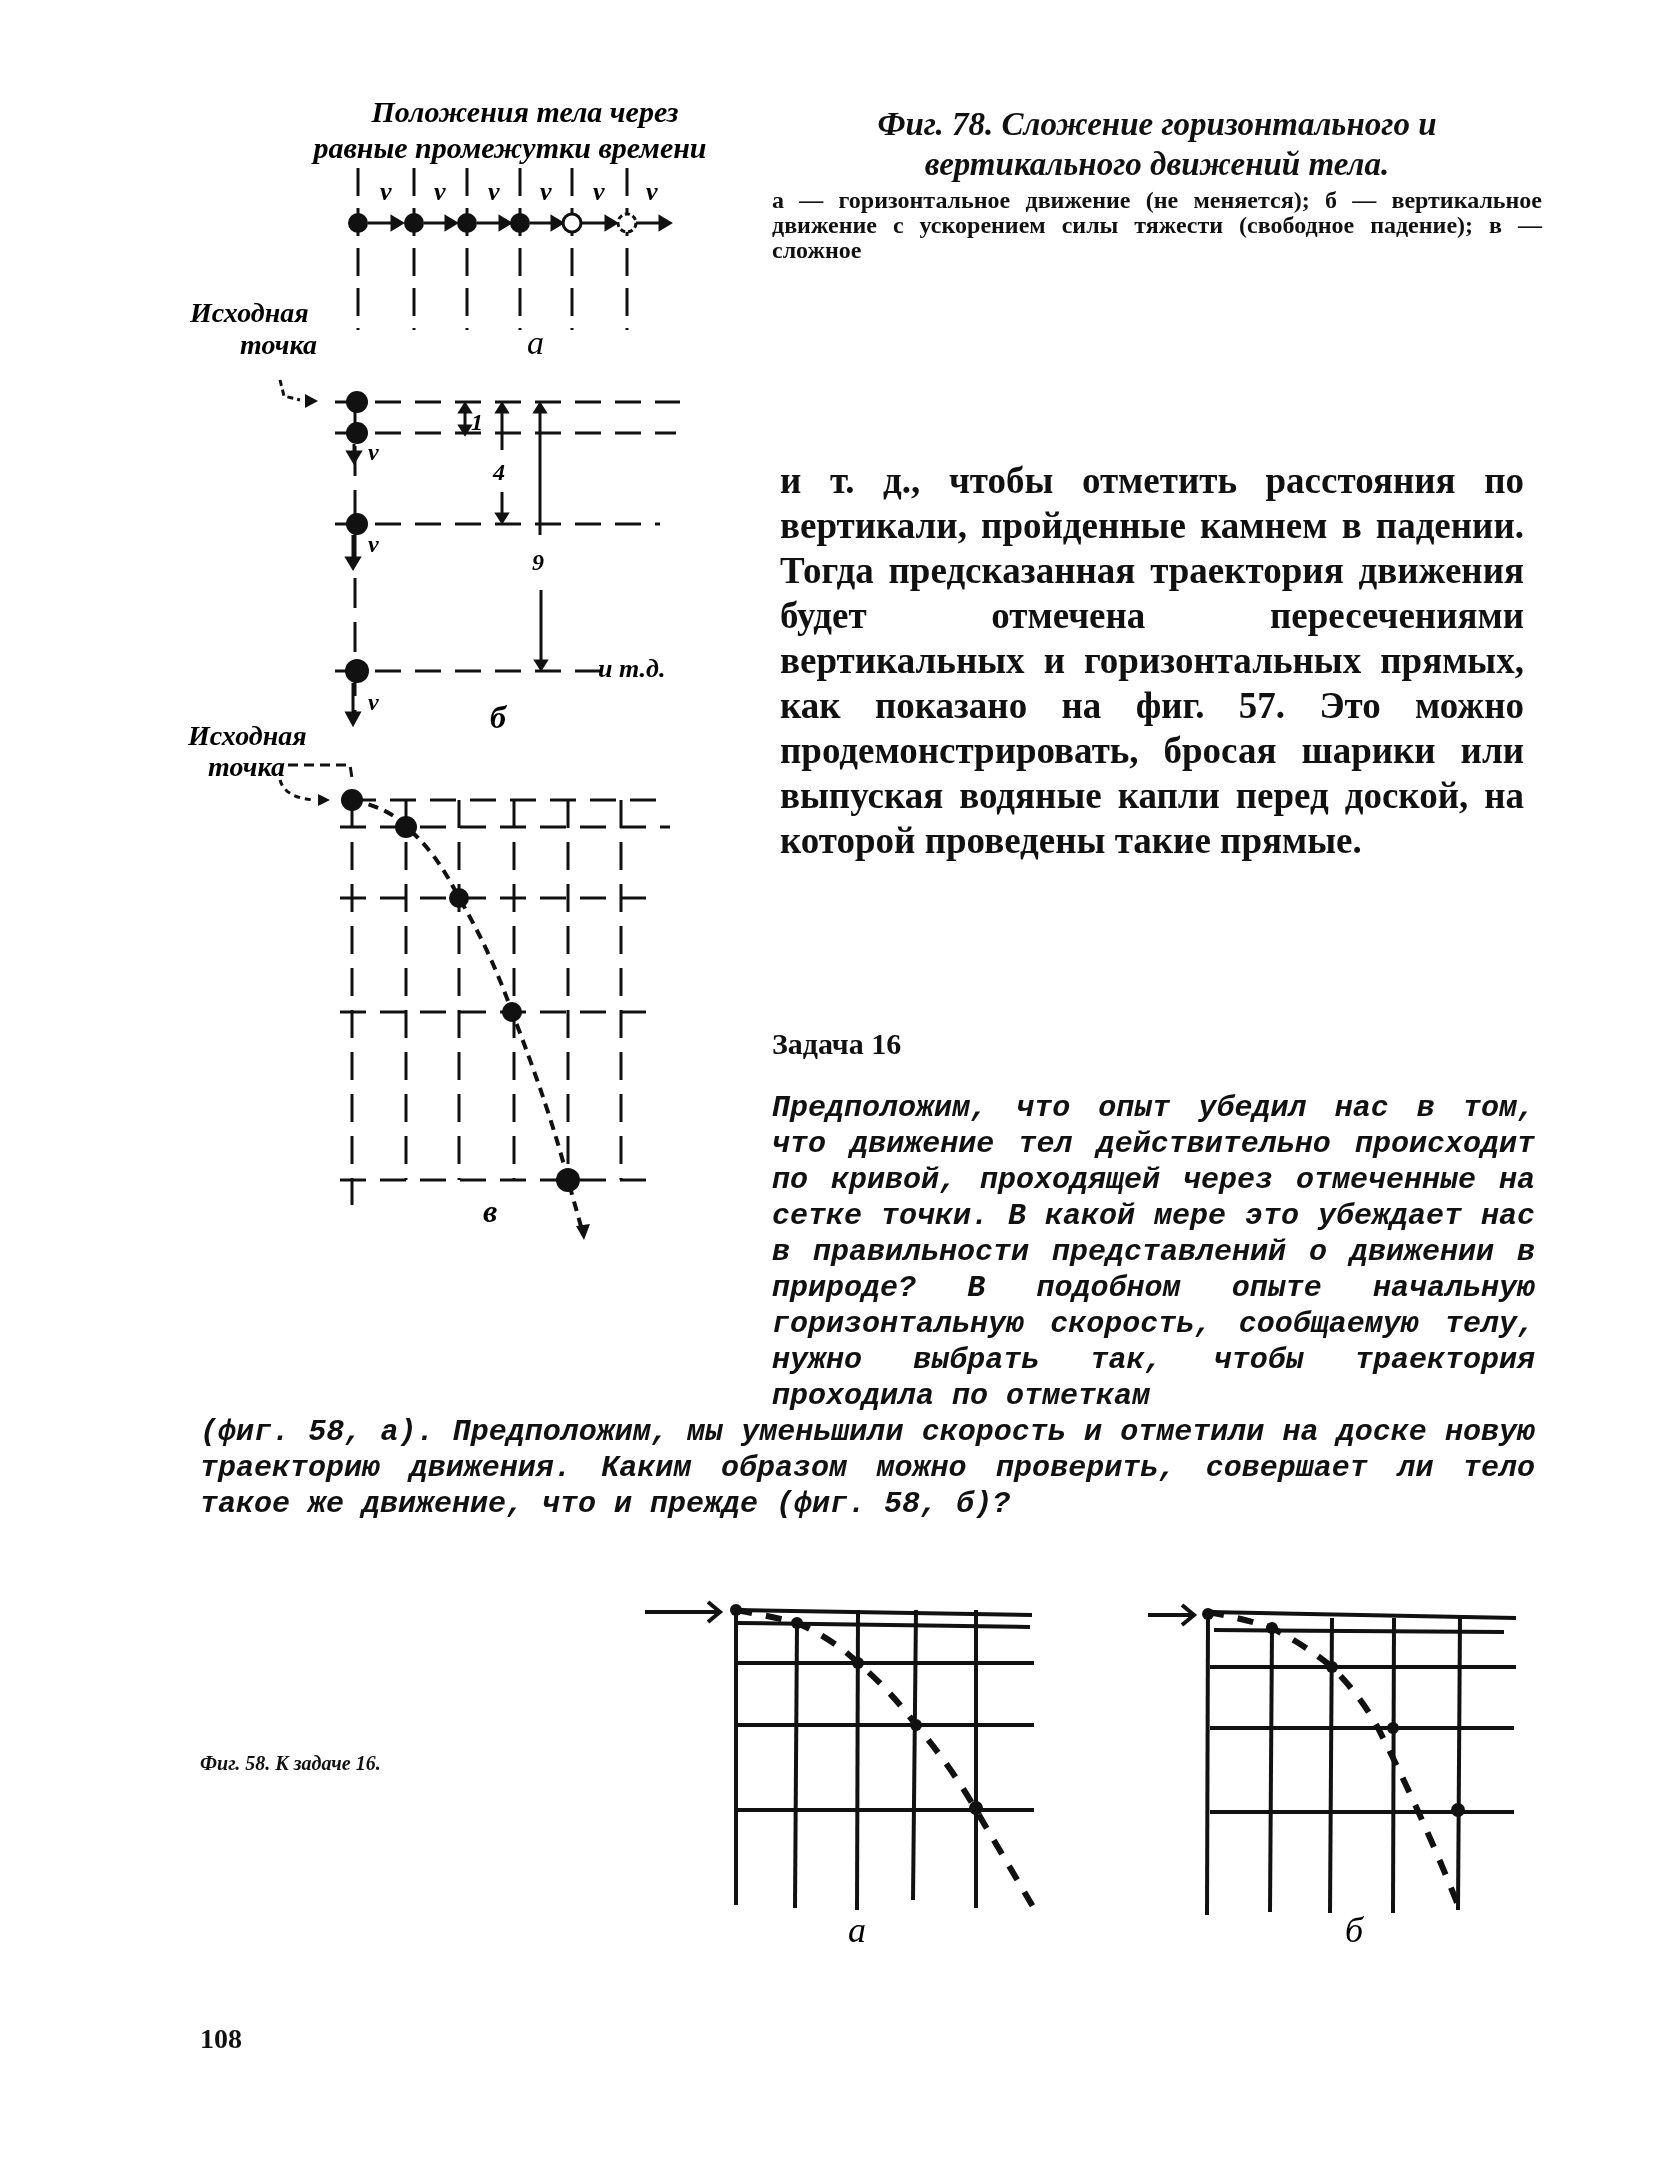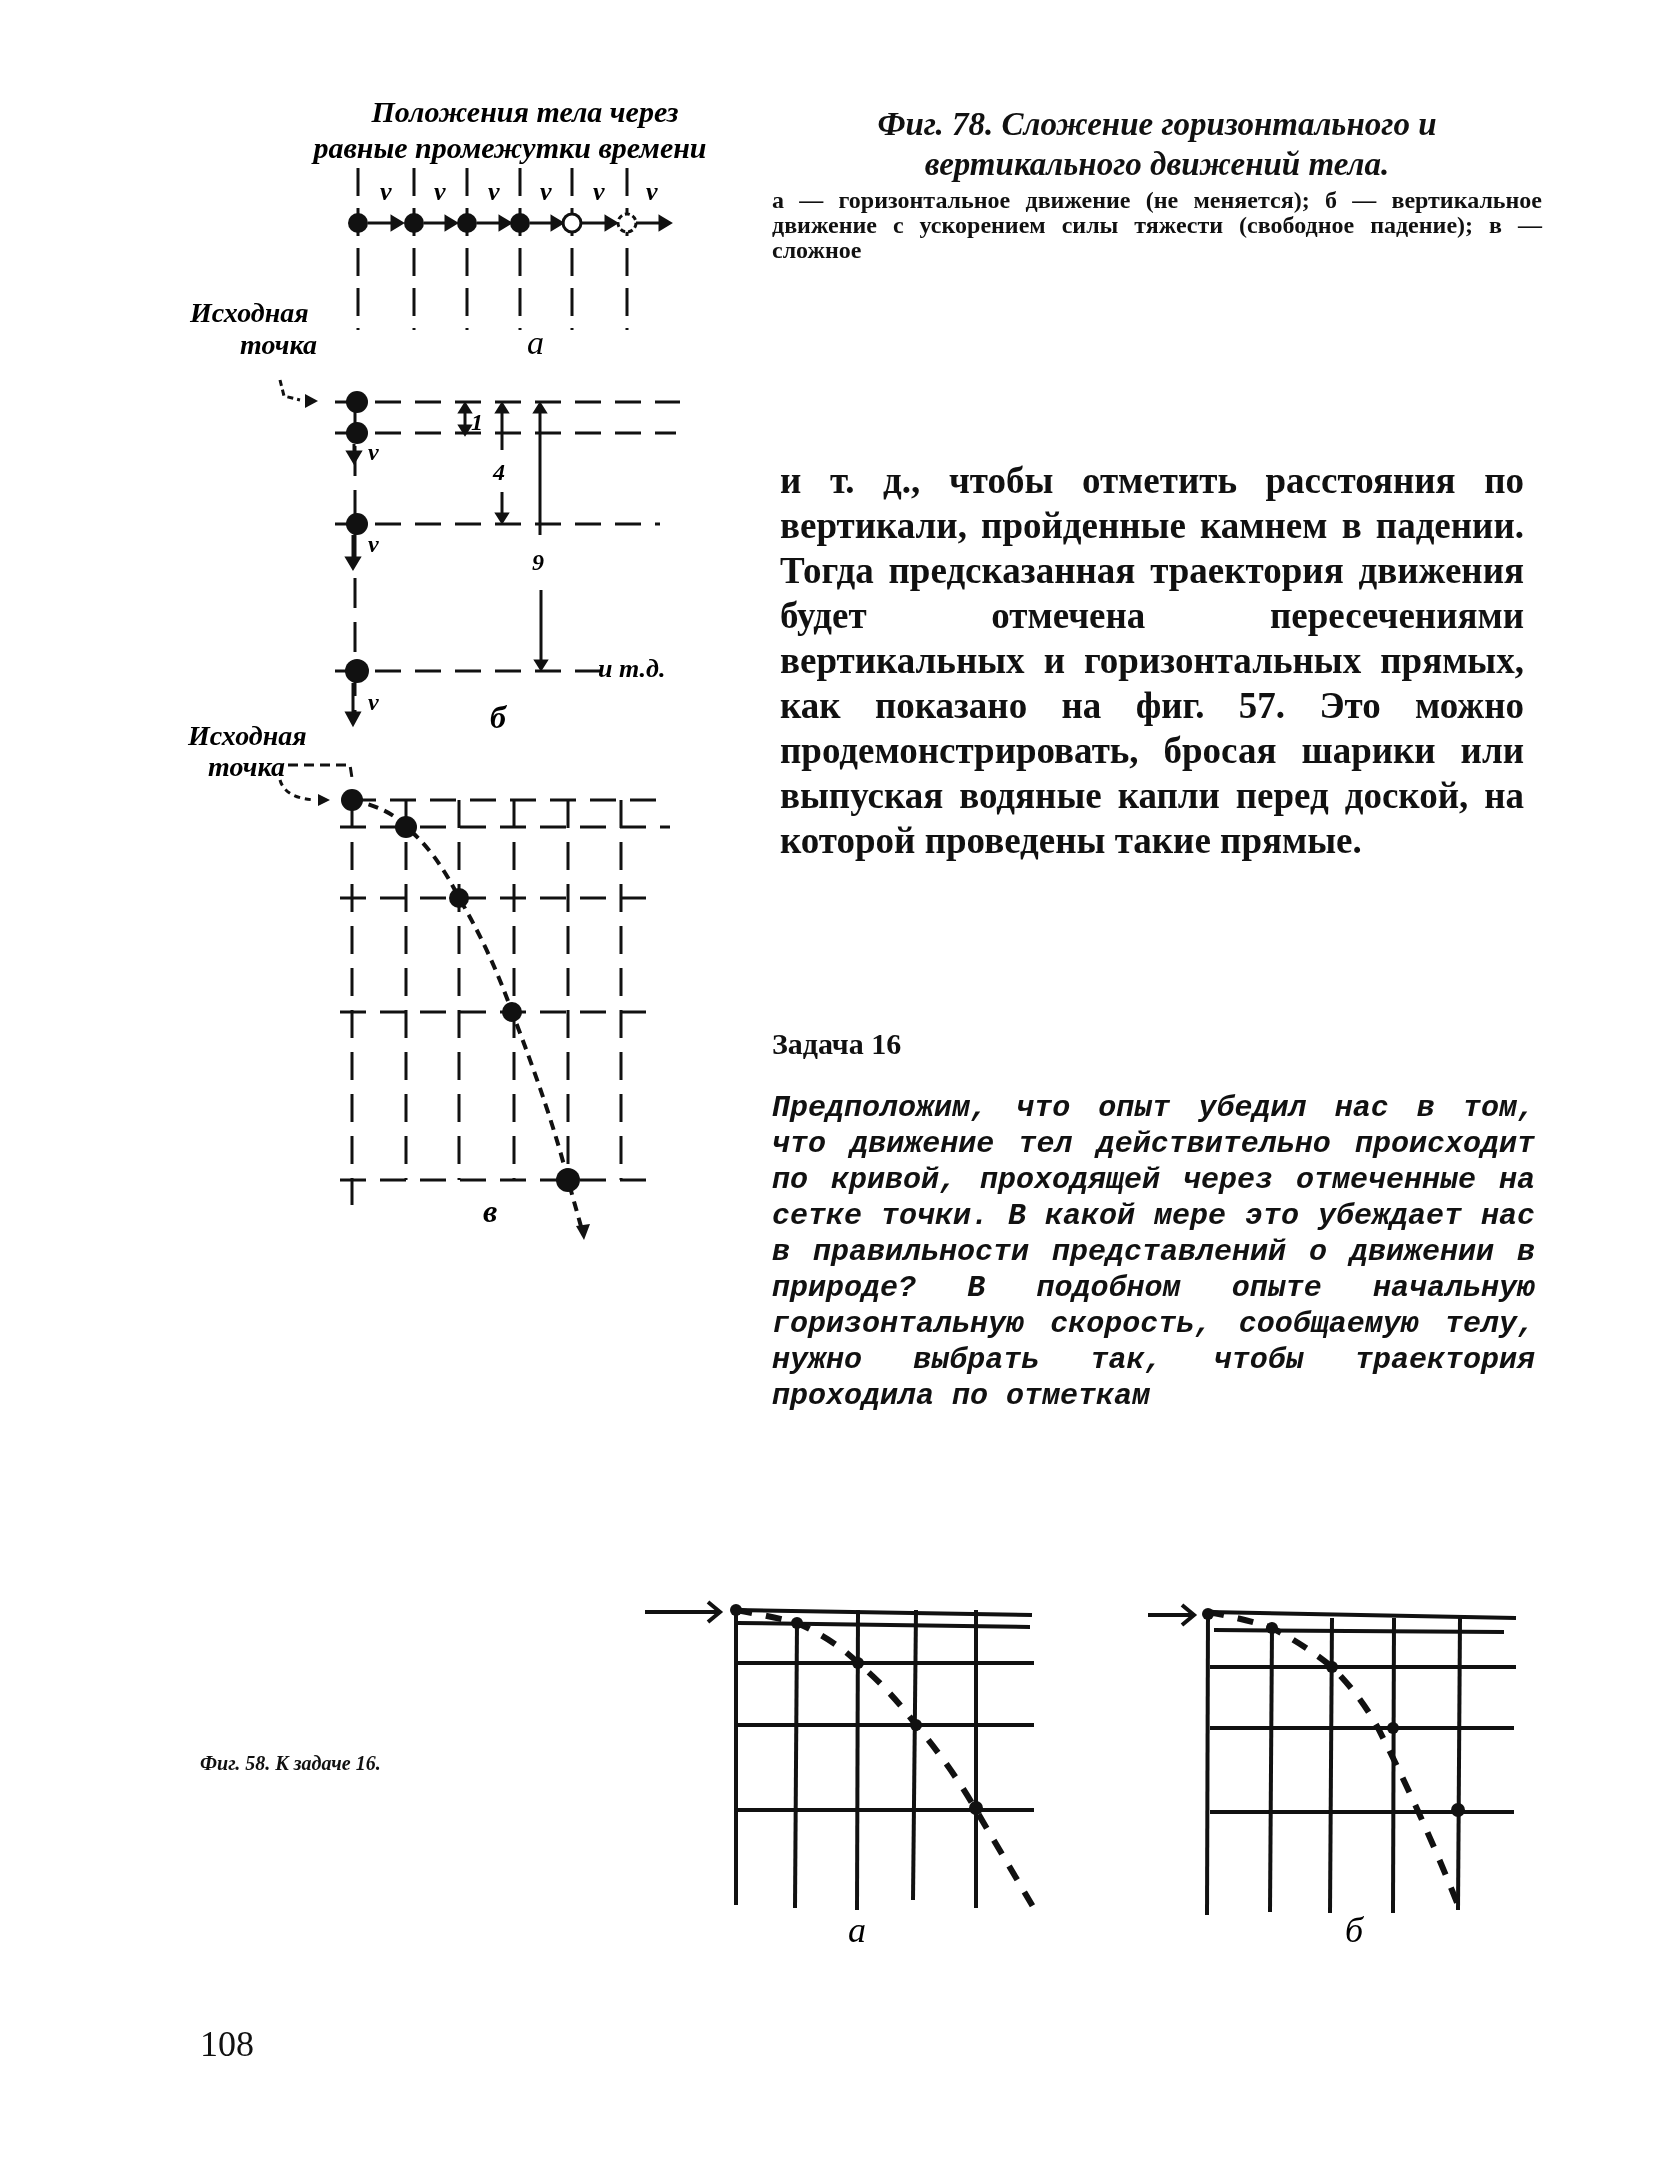--- a/index.html
+++ b/index.html
@@ -20,21 +20,21 @@
   .body-text p { margin: 8px; }
 
   .task-heading { left: 772px; top: 1027px; font-size: 30px; font-weight: bold; font-family: "Liberation Serif", serif; }
 
   .task-text { left: 200px; top: 1090px; width: 1335px; font-size: 30px; line-height: 36px; font-style: italic; font-weight: bold;
                font-family: "Liberation Serif", serif; text-align: justify; }
   .task-text .indent-block { margin-left: 572px; }
   .task-text p { margin: 0; font-family: Liberation Mono, monospace; }
 
   .fig58-caption { left: 200px; top: 1752px; font-size: 20px; font-style: italic; font-weight: bold; font-family: "Liberation Serif", serif; }
-  .page-number { left: 200px; top: 2023px; font-size: 36px; font-weight: normal; font-family: "Liberation Serif", serif; }
+  .page-number { left: 200px; top: 2023px; font-size: 28px; font-weight: bold; font-family: "Liberation Serif", serif; }
 
   svg text { font-family: "Liberation Serif", serif; }
 </style>
 </head>
 <body>
 
 <svg class="abs" style="left:180px;top:90px" width="580" height="300" viewBox="0 0 580 300">
   <text x="345" y="32" font-size="30" font-style="italic" font-weight="bold" text-anchor="middle">Положения тела через</text>
   <text x="330" y="68" font-size="30" font-style="italic" font-weight="bold" text-anchor="middle">равные промежутки времени</text>
   <g stroke="#111" stroke-width="3" stroke-dasharray="28,12">
@@ -170,20 +170,21 @@
   <span>б — вертикальное движение с ускорением силы тяжести (свободное падение); в — сложное</span>
 </div>
 
 <div class="abs body-text">
   <p>и т. д., чтобы отметить расстояния по вертикали, пройденные камнем в падении. Тогда предсказанная траектория движения будет отмечена пересечениями вертикальных и горизонтальных прямых, как показано на фиг. 57. Это можно продемонстрировать, бросая шарики или выпуская водяные капли перед доской, на которой проведены такие прямые.</p>
 </div>
 
 <div class="abs task-heading">Задача 16</div>
 <div class="abs task-text">
   <p class="indent-block">Предположим, что опыт убедил нас в том, что движение тел действительно происходит по кривой, проходящей через отмеченные на сетке точки. В какой мере это убеждает нас в правильности представлений о движении в природе? В подобном опыте начальную горизонтальную скорость, сообщаемую телу, нужно выбрать так, чтобы траектория проходила по отметкам</p>
+  <p>(фиг. 58, а). Предположим, мы уменьшили скорость и отметили на доске новую траекторию движения. Каким образом можно проверить, совершает ли тело такое же движение, что и прежде (фиг. 58, б)?</p>
 </div>
 
 <div class="abs fig58-caption">Фиг. 58. К задаче 16.</div>
 
 <svg class="abs" style="left:620px;top:1570px" width="540" height="390" viewBox="0 0 540 390">
   <line x1="25" y1="42" x2="98" y2="42" stroke="#111" stroke-width="4"></line>
   <polyline points="88,32 100,42 88,52" stroke="#111" stroke-width="4" fill="none"></polyline>
   <g stroke="#111" stroke-width="4">
     <line x1="116" y1="40" x2="412" y2="45"></line>
     <line x1="118" y1="53" x2="410" y2="57"></line>

